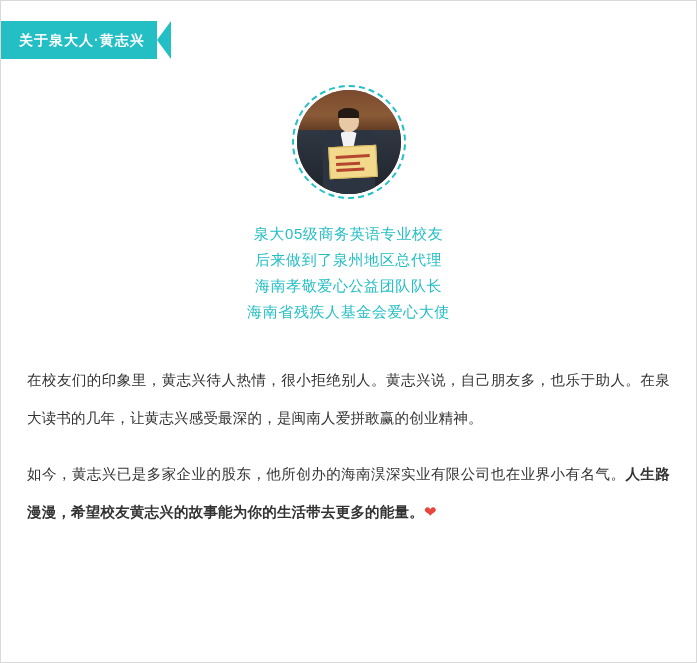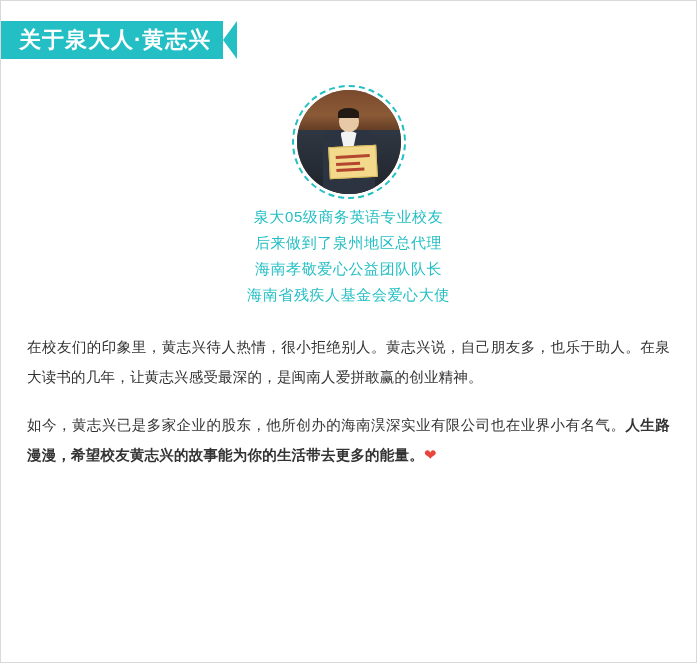--- a/index.html
+++ b/index.html
@@ -25,21 +25,21 @@
   .header-wrap {
     position: relative;
     margin: 20px 0 0 0;
     height: 42px;
   }
   .ribbon {
     position: relative;
     display: inline-block;
     background: #23bfc4;
     color: #ffffff;
-    font-size: 22px;
+    font-size: 14px;
     font-weight: bold;
     line-height: 38px;
     height: 38px;
     padding: 0 26px 0 18px;
     letter-spacing: 1px;
     margin-left: 0;
   }
   .ribbon .notch {
     position: absolute;
     top: 0;
@@ -108,34 +108,34 @@
   }
   .ph-cert-line {
     position: absolute; left: 6px; width: 34px; height: 3px; background: #b4452f;
   }
   .ph-cert-l1 { top: 8px; }
   .ph-cert-l2 { top: 15px; width: 24px; }
   .ph-cert-l3 { top: 21px; width: 28px; }
   
   .creds {
     text-align: center;
-    margin-top: 5px;
+    margin-top: 22px;
   }
   .creds div {
     color: #23bfc4;
     font-size: 15px;
     line-height: 26px;
     letter-spacing: 0.6px;
   }
   
   .body-text {
-    margin: 24px 26px 0 26px;
+    margin: 36px 26px 0 26px;
     color: #333333;
     font-size: 14.5px;
-    line-height: 30px;
+    line-height: 38px;
     text-align: justify;
     letter-spacing: 0.2px;
   }
   .body-text p {
     margin: 0 0 18px 0;
   }
   .body-text p:last-child {
     margin-bottom: 0;
   }
   .bold {

